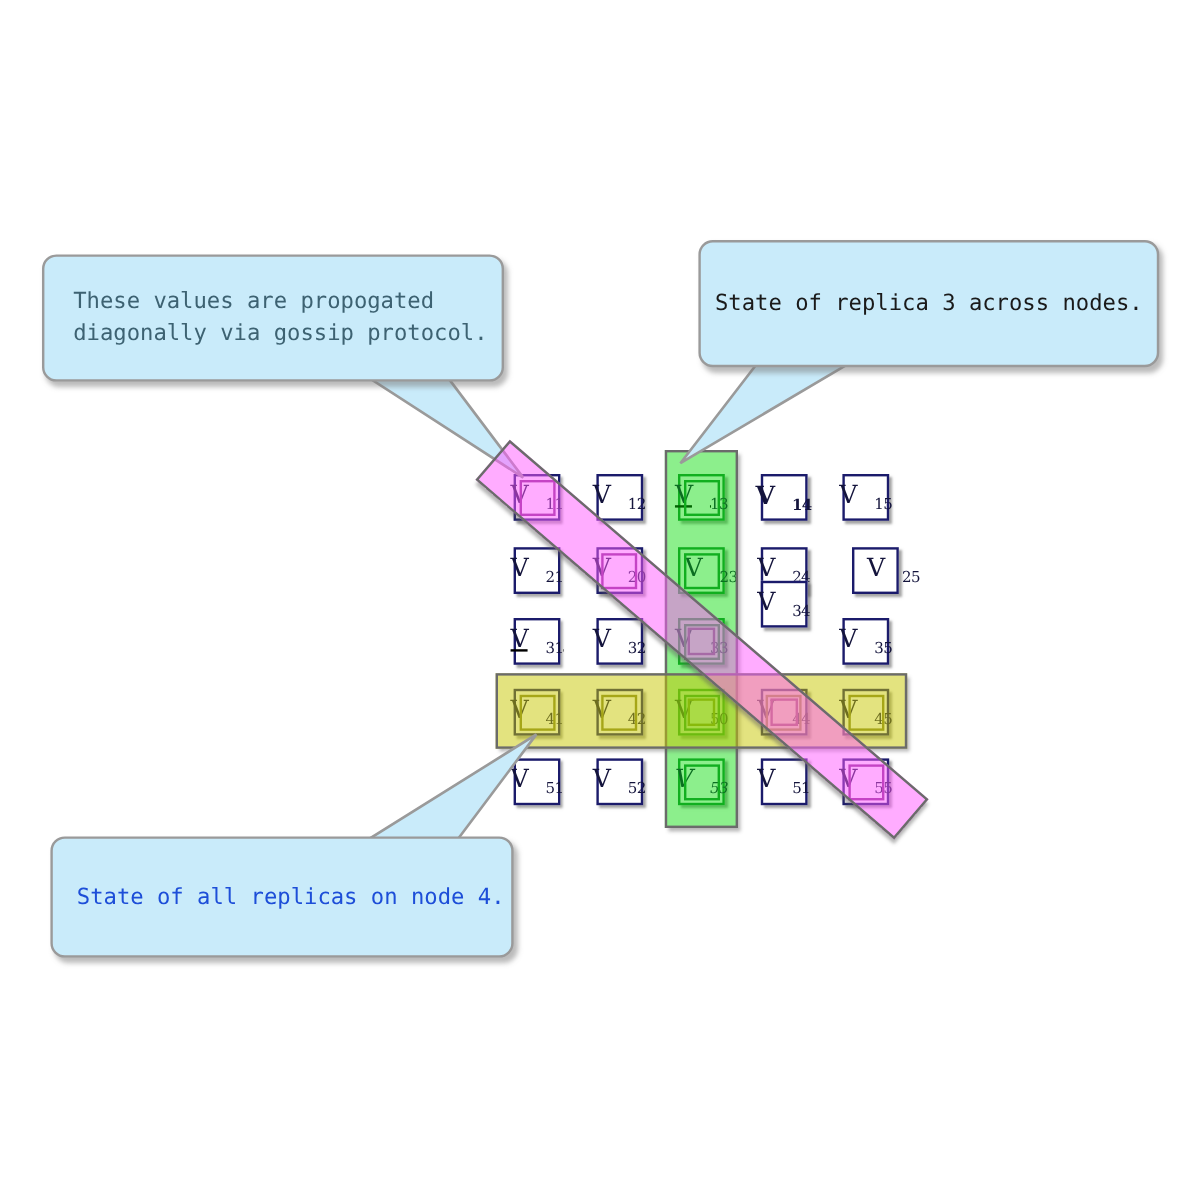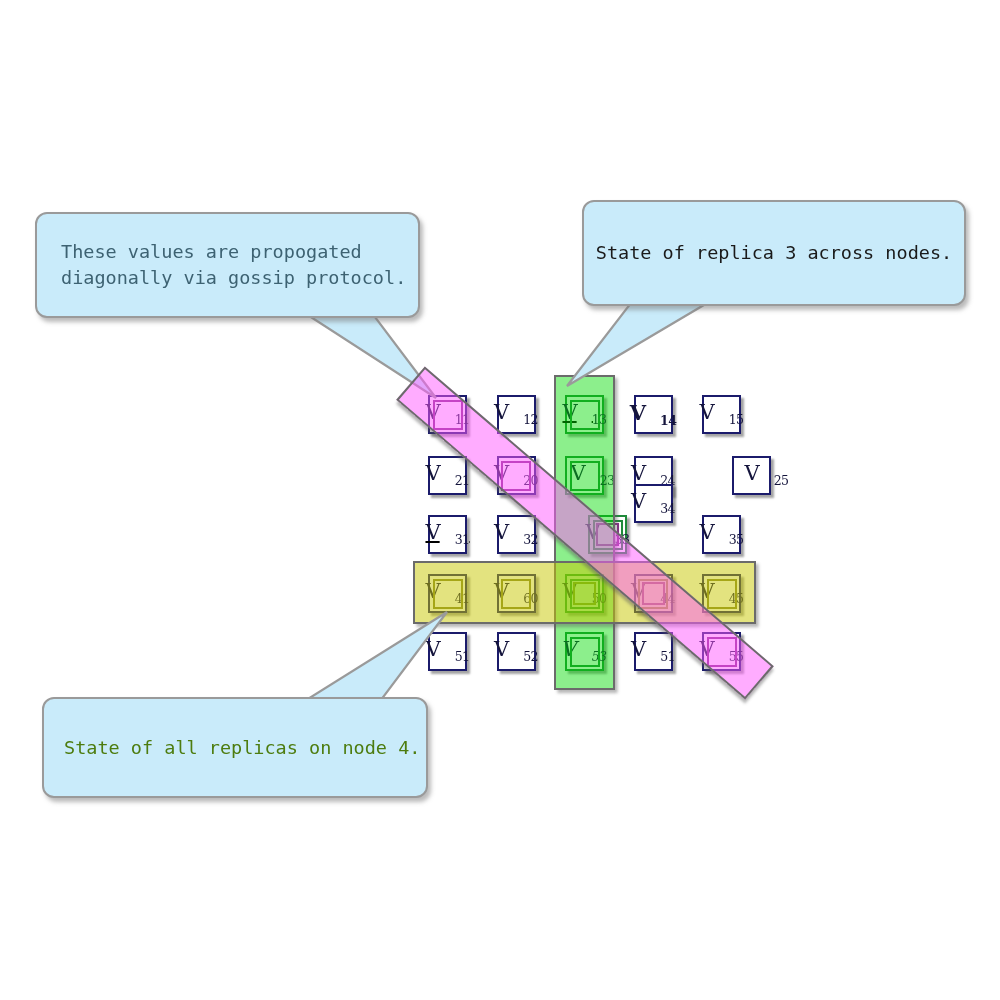--- a/index.html
+++ b/index.html
@@ -69,47 +69,47 @@
         <div class="inset" style="inset: 2.5px; border-color: rgb(138, 45, 138);"></div>
         <span class="lbl">V<sub>20</sub></span>
       </div>
       <div class="cell z1" style="left: 565px; top: 456px; border-color: rgb(31, 138, 58); padding-left: 16px;">
         <div class="inset" style="inset: 2.5px; border-color: rgb(31, 138, 58);"></div>
         <span class="lbl">V<sub>23</sub></span>
       </div>
       <div class="cell z1" style="left: 633.5px; top: 456px;">
         <span class="lbl">V<sub>24</sub></span>
       </div>
-      <div class="cell z1" style="left: 732px; top: 456px; padding-left: 30px;">
+      <div class="cell z1" style="left: 710px; top: 456px; padding-left: 30px;">
         <span class="lbl">V<sub>25</sub></span>
       </div>
       <div class="cell z1" style="left: 428px; top: 515px; text-decoration: underline;">
         <span class="lbl">V<sub>31</sub></span>
       </div>
       <div class="cell z1" style="left: 496.5px; top: 515px;">
         <span class="lbl">V<sub>32</sub></span>
       </div>
-      <div class="cell z1" style="left: 588px; top: 515px; border-color: rgb(31, 138, 58);">
+      <div class="cell z1" style="left: 565px; top: 515px; border-color: rgb(31, 138, 58);">
         <div class="inset" style="inset: 2.5px; border-color: rgb(31, 138, 58);"></div>
         <div class="inset" style="inset: 6px; border-color: rgb(138, 45, 138);"></div>
         <span class="lbl">V<sub>33</sub></span>
       </div>
       <div class="cell z1" style="left: 633.5px; top: 484px;">
         <span class="lbl">V<sub>34</sub></span>
       </div>
       <div class="cell z1" style="left: 702px; top: 515px;">
         <span class="lbl">V<sub>35</sub></span>
       </div>
       <div class="cell z1" style="left: 428px; top: 574px;">
         <div class="inset" style="inset: 2.5px; border-color: rgb(133, 133, 47);"></div>
         <span class="lbl">V<sub>41</sub></span>
       </div>
       <div class="cell z1" style="left: 496.5px; top: 574px;">
         <div class="inset" style="inset: 2.5px; border-color: rgb(133, 133, 47);"></div>
-        <span class="lbl">V<sub>60</sub></span>
+        <span class="lbl">V<sub>42</sub></span>
       </div>
       <div class="cell z1" style="left: 565px; top: 574px; border-color: rgb(31, 138, 58);">
         <div class="inset" style="inset: 2.5px; border-color: rgb(31, 138, 58);"></div>
         <div class="inset" style="inset: 6px; border-color: rgb(133, 133, 47);"></div>
         <span class="lbl">V<sub>50</sub></span>
       </div>
       <div class="cell z1" style="left: 633.5px; top: 574px;">
         <div class="inset" style="inset: 2.5px; border-color: rgb(133, 133, 47);"></div>
         <div class="inset" style="inset: 6px; border-color: rgb(138, 45, 138);"></div>
         <span class="lbl">V<sub>44</sub></span>
@@ -149,19 +149,19 @@
 
   <div class="bubble z4" id="bubble-gossip" style="left: 35px; top: 212px; width: 385px; height: 106px; padding-left: 24px; color: rgb(61, 98, 114);">
     <div>These values are propogated</div>
     <div>diagonally via gossip protocol.</div>
   </div>
 
   <div class="bubble z4" id="bubble-replica" style="left: 582px; top: 200px; width: 384px; height: 106px; align-items: center; color: rgb(26, 26, 26);">
     <div>State of replica 3 across nodes.</div>
   </div>
 
-  <div class="bubble z4" id="bubble-node" style="left: 42px; top: 697px; width: 386px; height: 101px; padding-left: 20px; color: #4d7c0f;">
+  <div class="bubble z4" id="bubble-node" style="left: 42px; top: 697px; width: 386px; height: 101px; padding-left: 20px; color: #1d4ed8;">
     <div>State of all replicas on node 4.</div>
   </div>
 
   <div class="hl z5" id="hl-diagonal" style="left: 355px; top: 510.5px; width: 460px; height: 44px; transform: rotate(40.65deg); background: rgba(255, 90, 255, 0.5);"></div>
 
 </div>
 
 </body></html>

